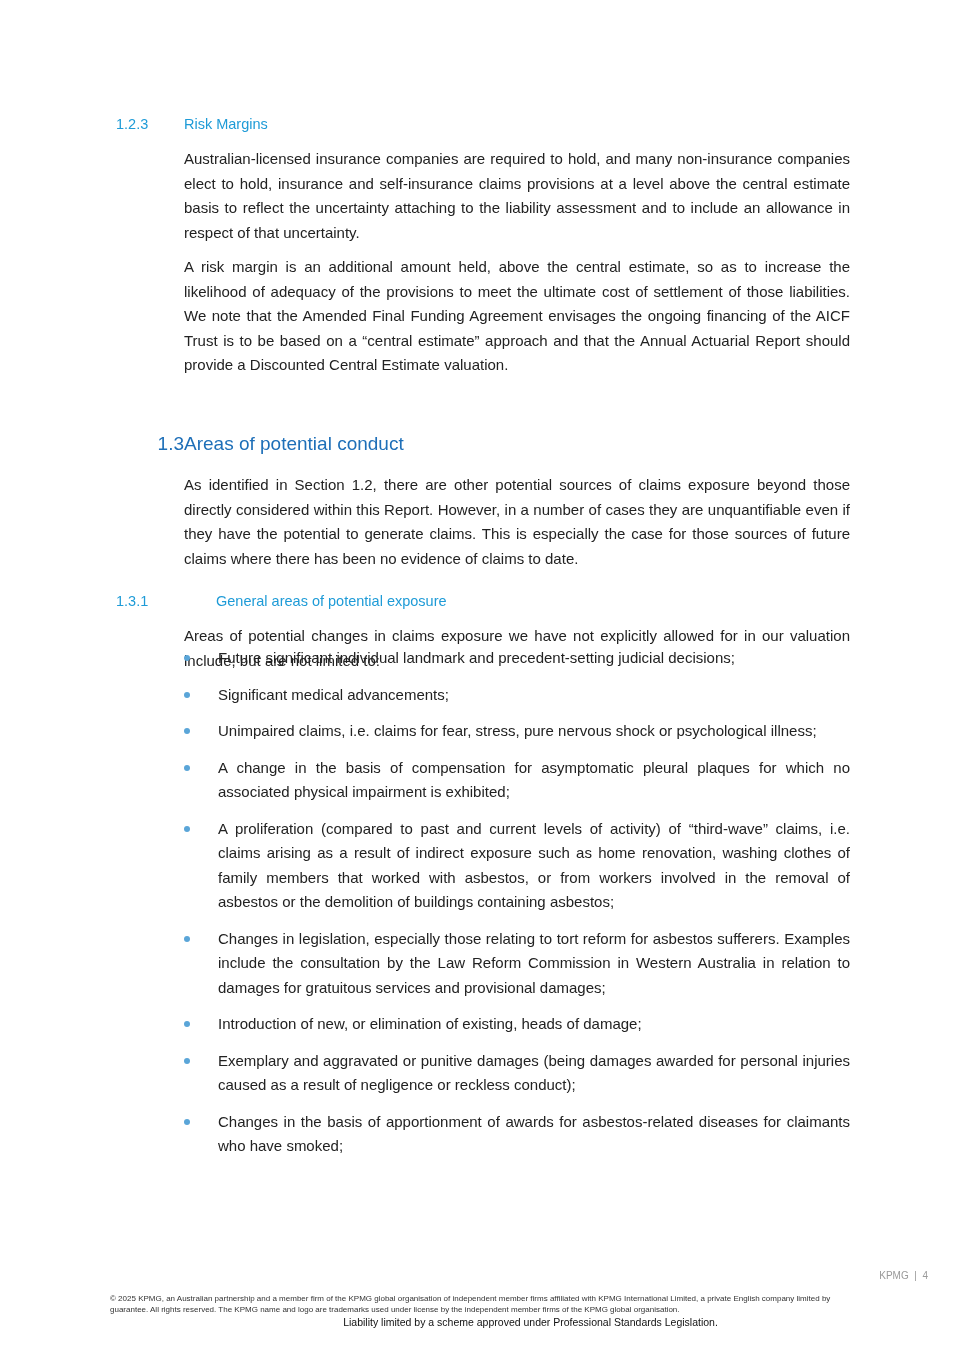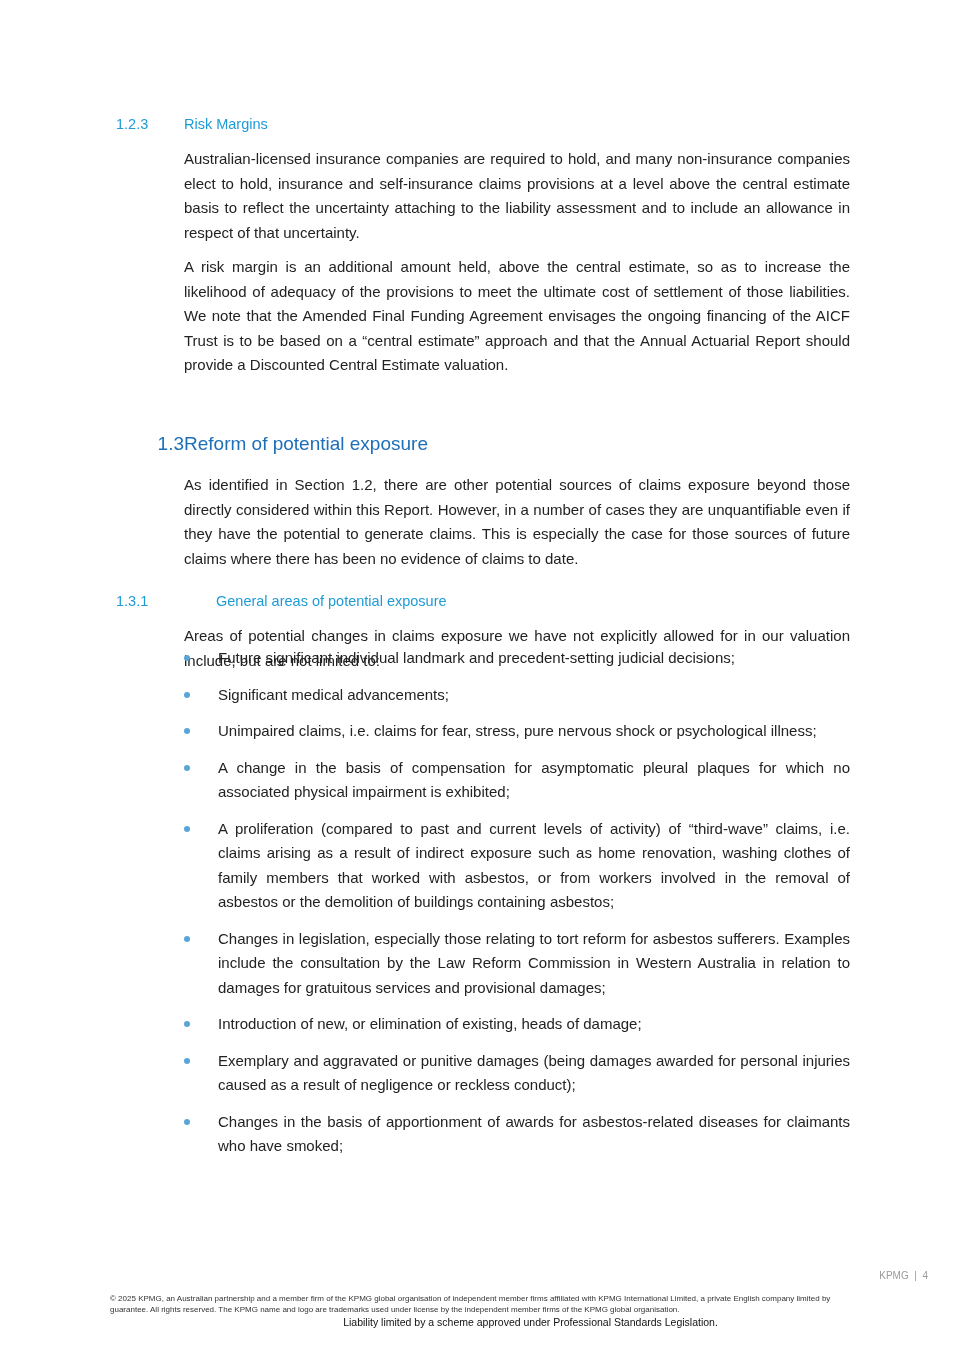--- a/index.html
+++ b/index.html
@@ -52,21 +52,21 @@
   <div class="h3" style="top:116px;">
     <span class="num">1.2.3</span>
     <span>Risk Margins</span>
   </div>
 
   <p class="para" style="top:147px; margin:0;">Australian-licensed insurance companies are required to hold, and many non-insurance companies elect to hold, insurance and self-insurance claims provisions at a level above the central estimate basis to reflect the uncertainty attaching to the liability assessment and to include an allowance in respect of that uncertainty.</p>
   <p class="para" style="top:255px; margin:0;">A risk margin is an additional amount held, above the central estimate, so as to increase the likelihood of adequacy of the provisions to meet the ultimate cost of settlement of those liabilities. We note that the Amended Final Funding Agreement envisages the ongoing financing of the AICF Trust is to be based on a “central estimate” approach and that the Annual Actuarial Report should provide a Discounted Central Estimate valuation.</p>
 
   <div class="h2" style="top:433px;text-align:right;">
     <span class="num">1.3</span>
-    <span>Reform of potential exposure</span>
+    <span>Areas of potential conduct</span>
   </div>
 
   <p class="para" style="top:473px; margin:0;">As identified in Section 1.2, there are other potential sources of claims exposure beyond those directly considered within this Report. However, in a number of cases they are unquantifiable even if they have the potential to generate claims. This is especially the case for those sources of future claims where there has been no evidence of claims to date.</p>
 
   <div class="h3" style="top:593px;gap:32px;">
     <span class="num">1.3.1</span>
     <span>General areas of potential exposure</span>
   </div>
 
   <p class="para" style="top:624px; margin:0;">Areas of potential changes in claims exposure we have not explicitly allowed for in our valuation include, but are not limited to:</p>

